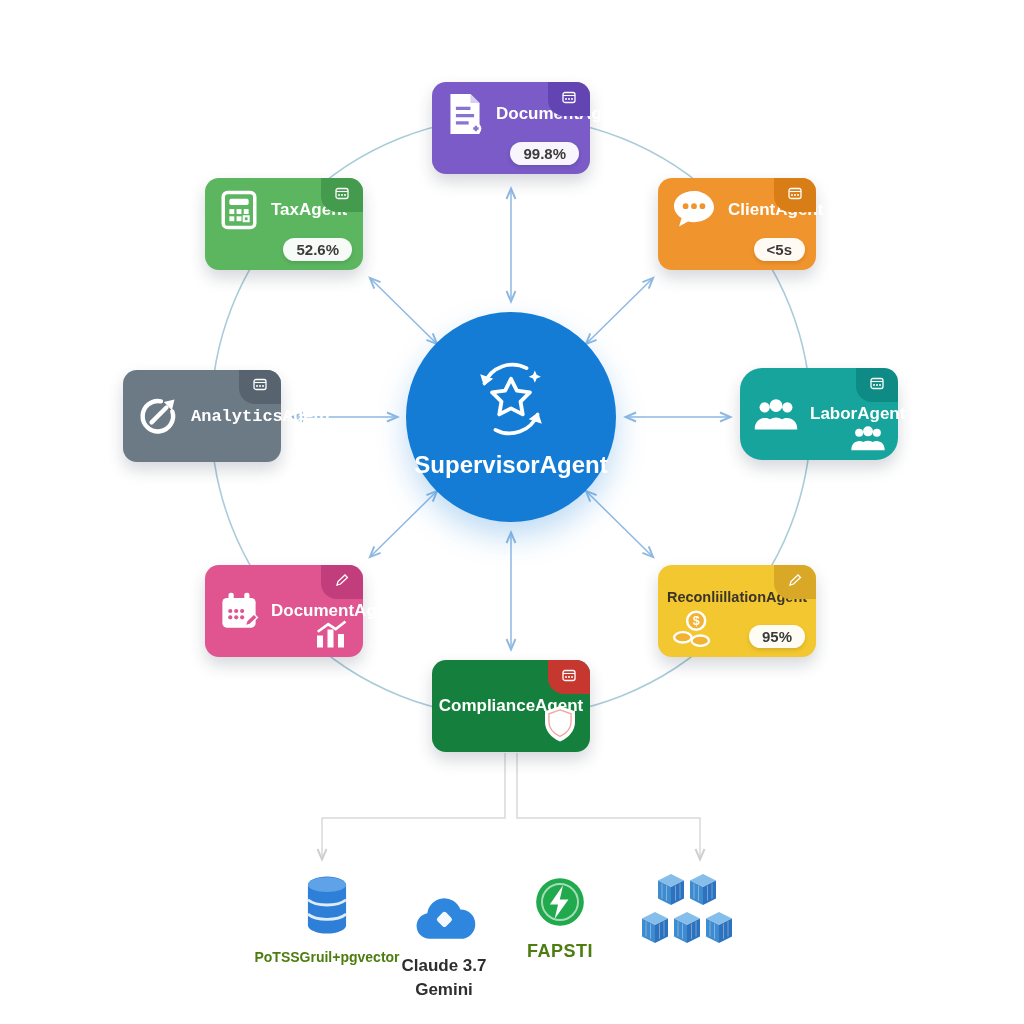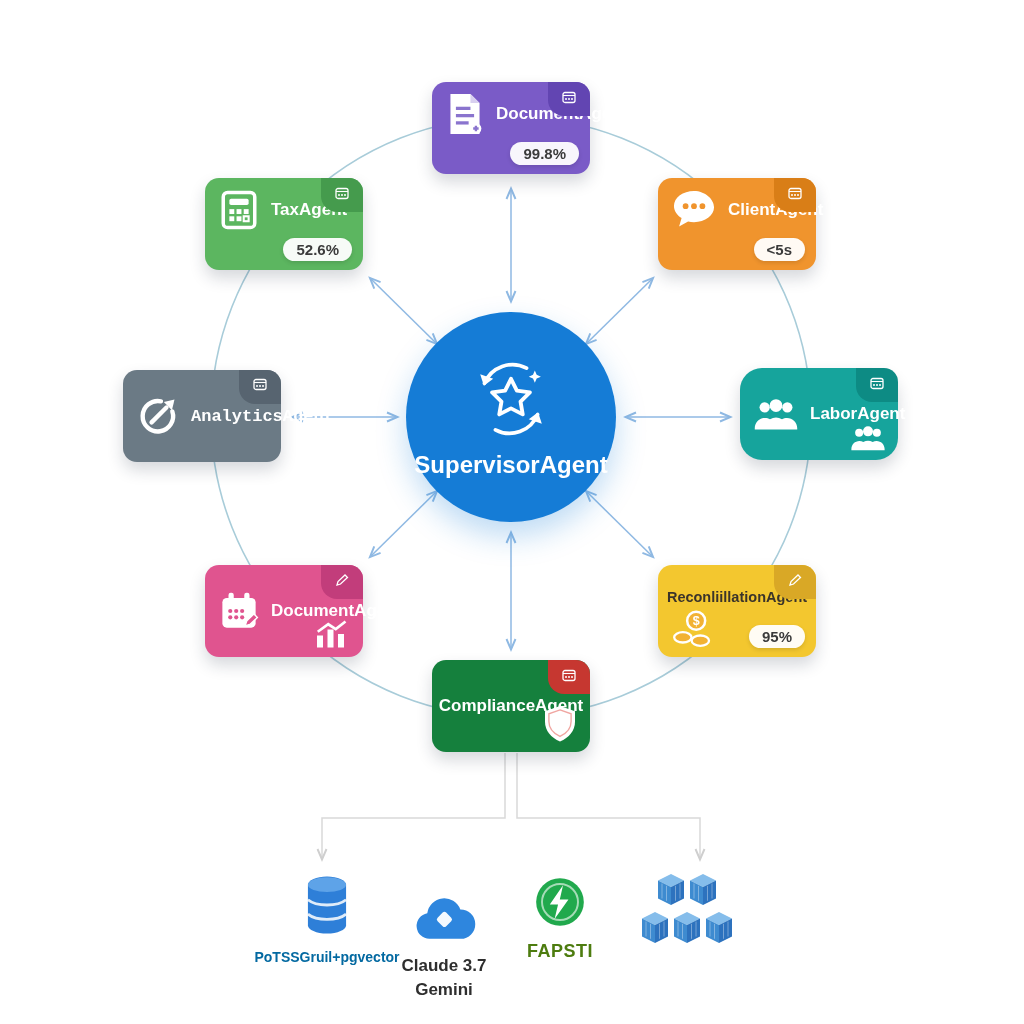--- a/index.html
+++ b/index.html
@@ -25,21 +25,21 @@
   .sub-icon.left{right:auto;left:12px;}
 
   
   .center-node{position:absolute;left:406px;top:312px;width:210px;height:210px;border-radius:50%;
      z-index:2;display:flex;flex-direction:column;align-items:center;justify-content:center;gap:4px;
      box-shadow:0 14px 30px rgba(21,124,214,.28);}
   .center-label{color:#fff;font-size:24px;font-weight:700;}
 
   
   .infra{position:absolute;display:flex;flex-direction:column;align-items:center;gap:9px;z-index:2;text-align:center;}
-  .infra-label{font-size:14px;font-weight:700;color:#0369a1;white-space:nowrap;}
+  .infra-label{font-size:14px;font-weight:700;color:#4d7c0f;white-space:nowrap;}
   .infra-label.big{font-size:17px;color:#2e2e2e;line-height:1.25;}
   .infra-label.caps{font-size:18px;letter-spacing:.5px;color:#4d7c0f;}
   #i-postgres{left:248px;top:874px;width:158px;}
   #i-cloud{left:389px;top:896px;width:110px;}
   #i-fastapi{left:514px;top:876px;width:92px;}
   #i-cubes{left:634px;top:872px;width:108px;}
 
   #b-document{left:432px;top:82px;}
   #b-tax{left:205px;top:178px;}
   #b-client{left:658px;top:178px;}

